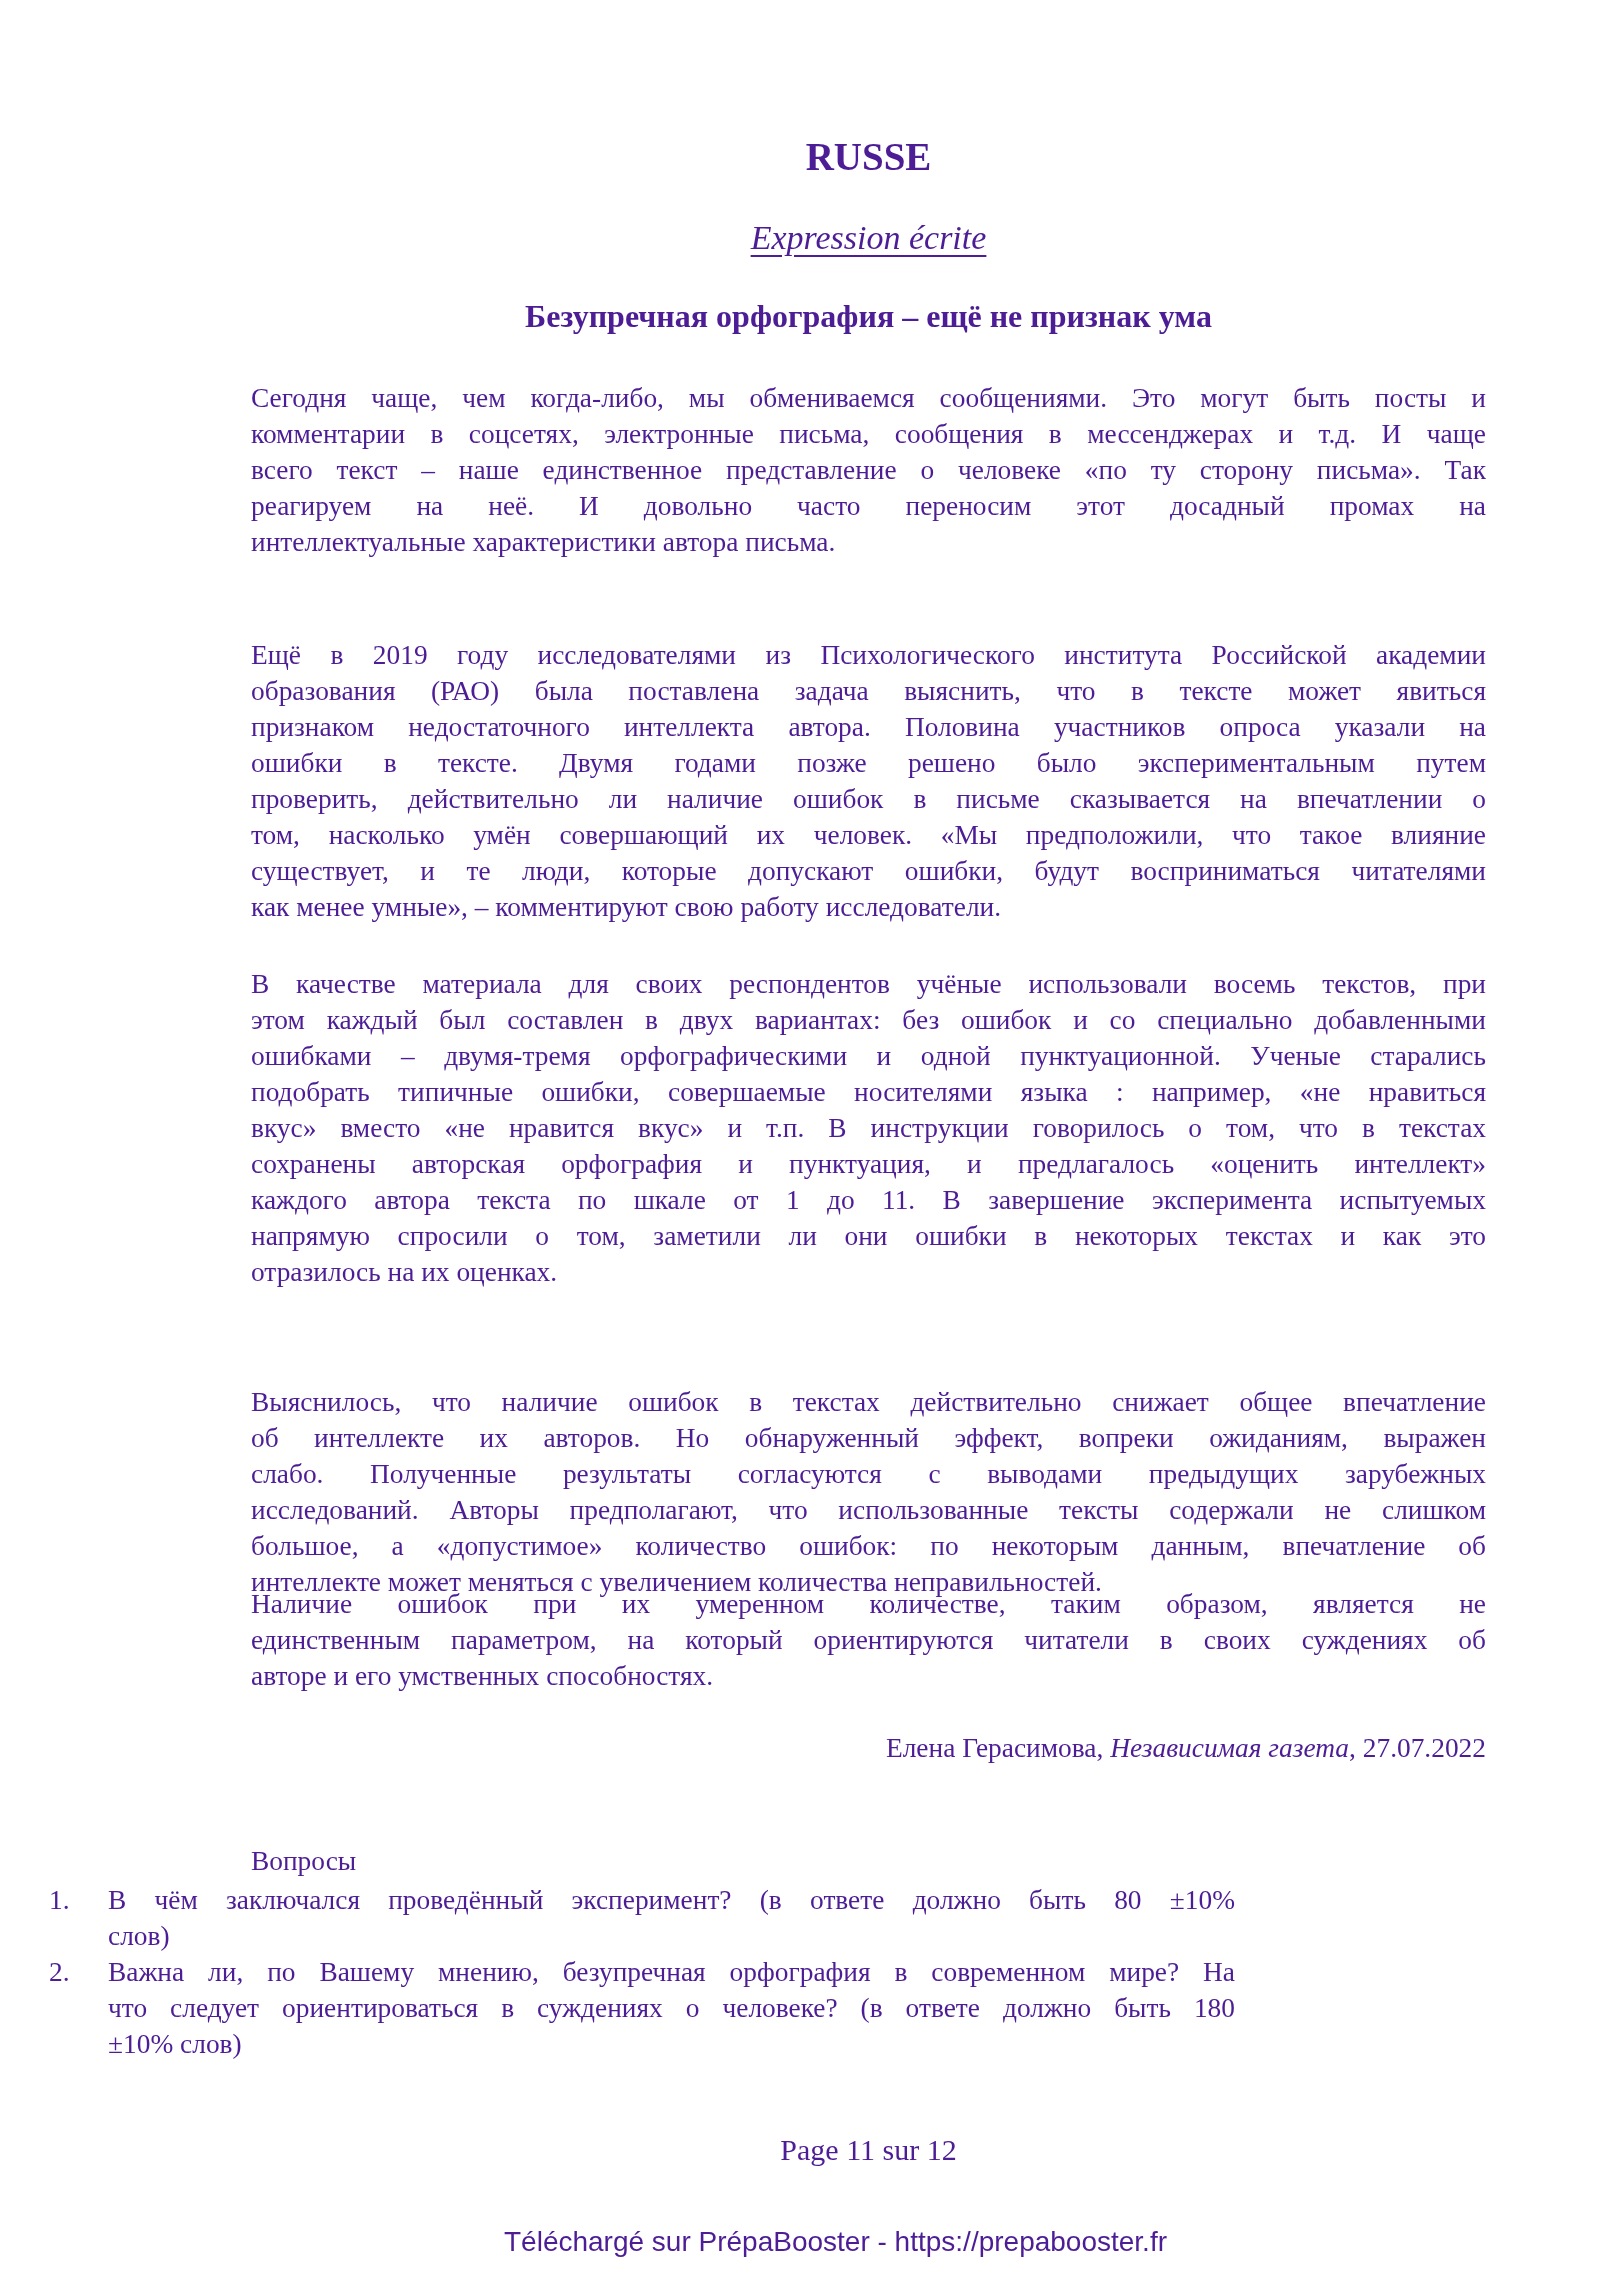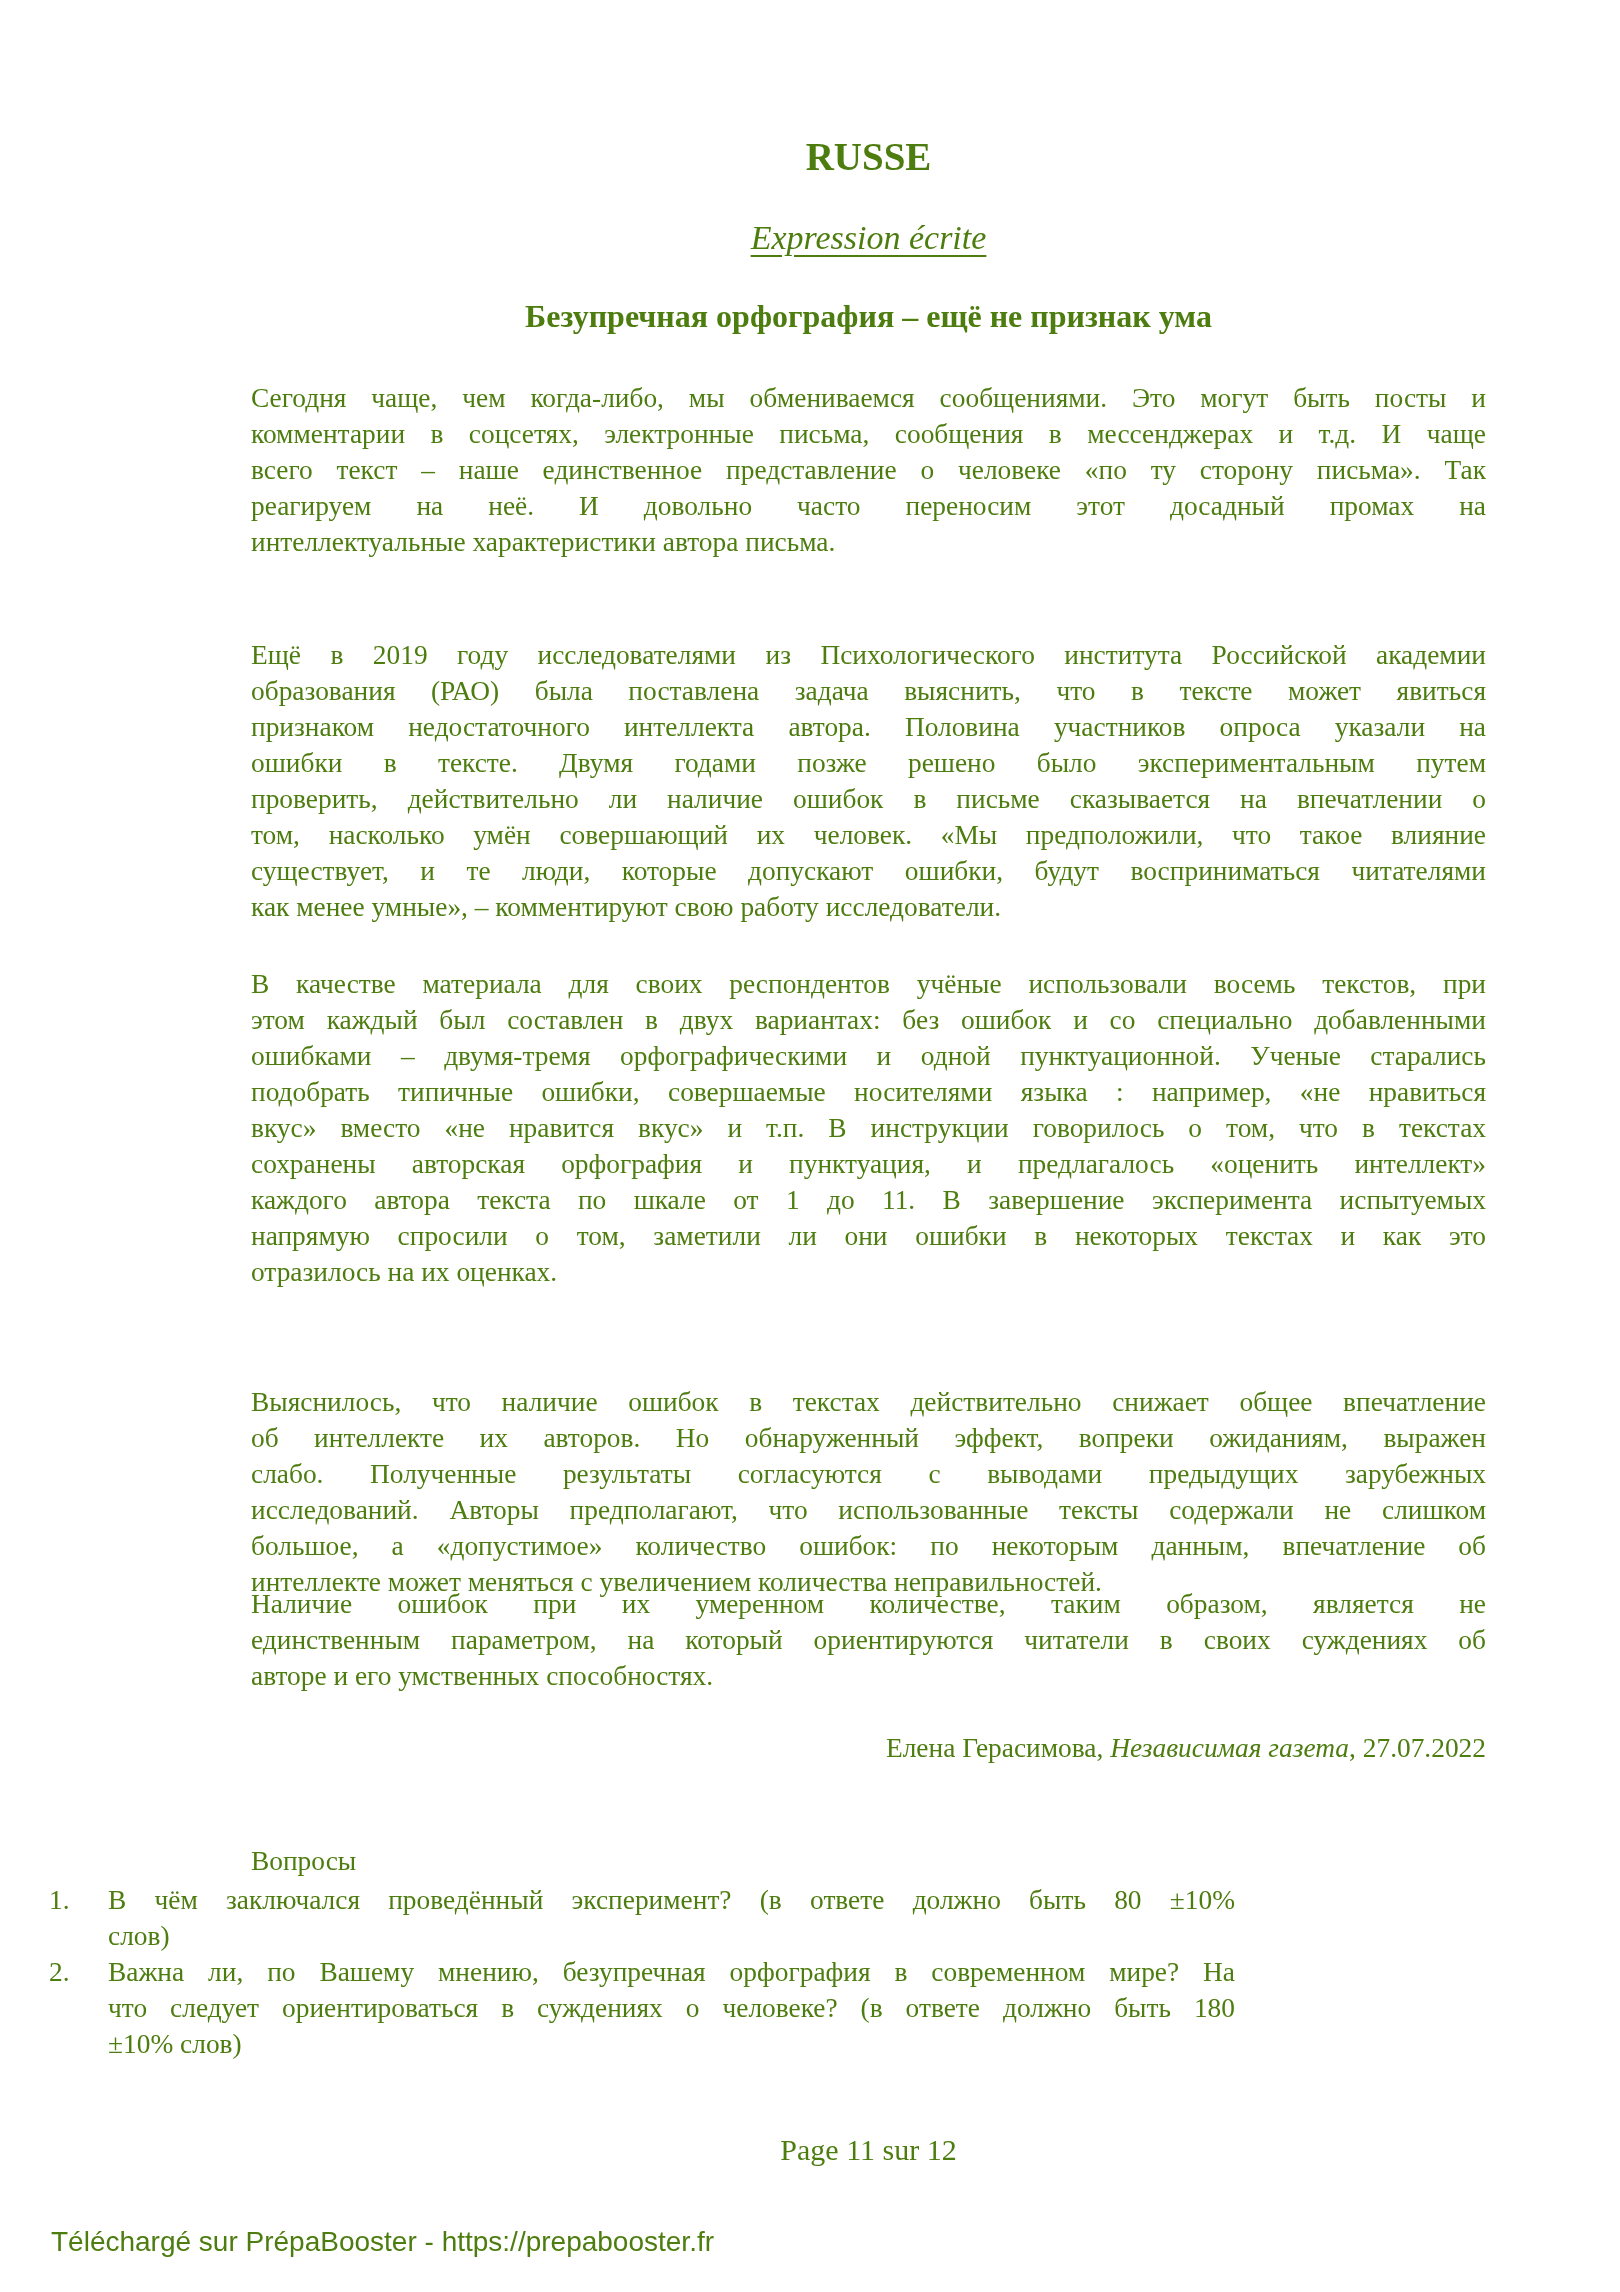--- a/index.html
+++ b/index.html
@@ -5,21 +5,21 @@
   html, body {
     margin: 0;
     padding: 0;
     background: #ffffff;
   }
   .page {
     position: relative;
     width: 1620px;
     height: 2293px;
     background: #ffffff;
-    color: #4d7c0f;
+    color: #4c1d95;
     font-family: "Liberation Serif", serif;
     overflow: hidden;
   }
   .content-abs {
     position: absolute;
     left: 251px;
     width: 1235px;
   }
   .doc-title {
     top: 133px;
@@ -105,21 +105,21 @@
   .watermark {
     position: absolute;
     left: 0;
     width: 1620px;
     top: 2224px;
     padding-left: 51px;
     box-sizing: border-box;
     font-family: "Liberation Sans", sans-serif;
     font-size: 28px;
     line-height: 36px;
-    text-align: left;
+    text-align: center;
   }
 </style>
 </head>
 <body>
 
 <div class="page">
 
   <div class="content-abs doc-title">RUSSE</div>
 
   <div class="content-abs doc-subtitle">

